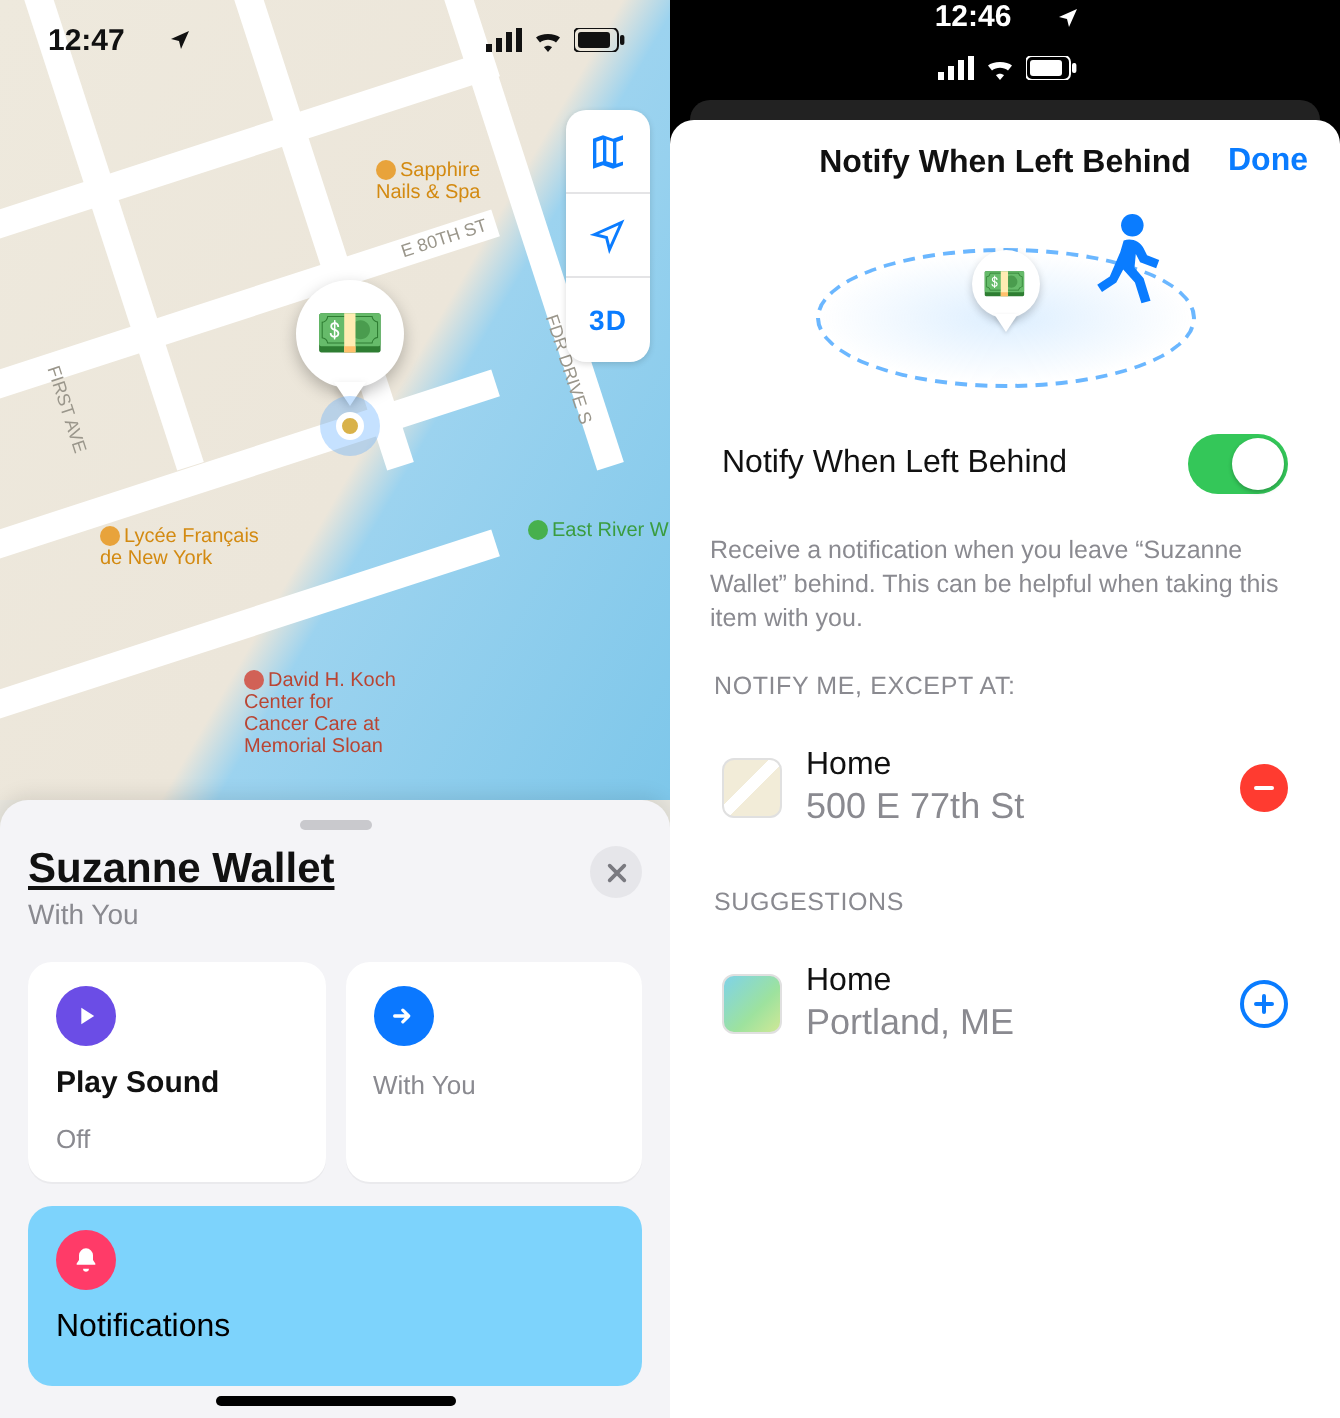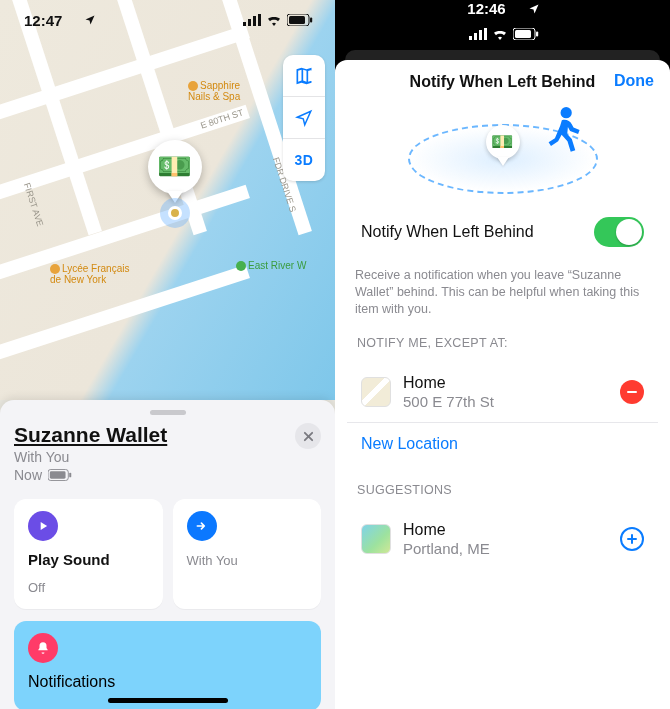--- a/index.html
+++ b/index.html
@@ -96,21 +96,21 @@
   .mini-pin .b { width:34px; height:34px; border-radius:50%; background:#fff; box-shadow:0 2px 4px rgba(0,0,0,.2); display:flex; align-items:center; justify-content:center; font-size:18px; }
   .mini-pin .t { width:0;height:0;border-left:6px solid transparent;border-right:6px solid transparent;border-top:9px solid #fff; margin-left:11px; margin-top:-2px; filter:drop-shadow(0 1px 1px rgba(0,0,0,.15)); }
   .walker { position:absolute; right:80px; top:0; color:#0a7cff; }
   .walker svg { width:52px; height:52px; }
 
   .card { background:#fff; border-radius:10px; margin:6px 12px 0; }
   .row { display:flex; align-items:center; padding:12px 14px; gap:12px; }
   .row + .row { border-top:1px solid #e7e7eb; }
   .row .txt { flex:1; }
   .row .rt { font-size:16px; color:#111; }
-  .row .rs { font-size:15px; color:#8a8a90; margin-top:1px; }
+  .row .rs { font-size:18px; color:#8a8a90; margin-top:1px; }
   .row .lead { width:30px; height:30px; flex:0 0 30px; display:flex; align-items:center; justify-content:center; }
   .mapthumb { width:30px; height:30px; border-radius:6px; background:linear-gradient(135deg,#f2ecd8 0,#f2ecd8 40%,#fff 40%,#fff 55%,#f2ecd8 55%); border:1px solid #e0e0e0; }
   .mapthumb.alt { background:linear-gradient(135deg,#7fd3e8 0,#9de29e 60%,#cfe896 100%); }
 
   .removebtn { width:24px; height:24px; border-radius:50%; background:#ff3b30; color:#fff; display:flex; align-items:center; justify-content:center; }
   .addbtn { width:24px; height:24px; border-radius:50%; border:2px solid #0a7cff; color:#0a7cff; display:flex; align-items:center; justify-content:center; }
   .addbtn svg, .removebtn svg { width:12px; height:12px; }
 
   .link-row .rt { color:#0a7cff; }
 
@@ -164,21 +164,25 @@
       <div class="street h s3"></div>
       <div class="street h s4"></div>
     <div class="street v sv1"></div>
       <div class="street v sv2"></div>
       <div class="street v sv3"></div>
 
     <span class="map-lbl poi" style="left:188px; top:80px;"><span class="poi-dot pd-orange"></span><span style="white-space:pre-line;">Sapphire
 Nails &amp; Spa</span></span>
     <span class="map-lbl poi" style="left:50px; top:263px;"><span class="poi-dot pd-orange"></span><span style="white-space:pre-line;">Lycée Français
 de New York</span></span>
-    <span class="map-lbl poi3" style="left:236px; top:260px;"><span class="poi-dot pd-green"></span><span>East River W</span></span>
+    <span class="map-lbl poi3" style="left:264px; top:260px;"><span class="poi-dot pd-green"></span><span>East River W</span></span>
+    <span class="map-lbl poi2" style="left:122px; top:335px;"><span class="poi-dot pd-red"></span><span style="white-space:pre-line;">David H. Koch
+Center for
+Cancer Care at
+Memorial Sloan</span></span>
     <span class="map-lbl streetname" style="left:200px; top:115px; font-size:9px;">E 80TH ST</span>
     <span class="map-lbl streetname v" style="left:10px; top:200px; font-size:9px;">FIRST AVE</span>
     <span class="map-lbl streetname v" style="left:255px; top:180px; font-size:9px;">FDR DRIVE S</span>
 
     <div class="item-pin">
       <div class="pin-bubble">
           <span>💵</span>
         </div>
       <div class="pin-tail"></div>
       <div class="precise">
@@ -201,30 +205,20 @@
     </div>
   </div>
 
   <div class="sheet">
     <div class="grab"></div>
     <div class="sheet-head">
       <div>
         <div class="sheet-title">Suzanne Wallet</div>
         <div class="sheet-sub">
           <span>With You</span>
-        </div>
-        <div class="sheet-sub">
-          <span>Now</span>
-          <span class="battery-mini">
-            <svg viewBox="0 0 26 12">
-                <rect x="0" y="0" width="22" height="12" rx="3" fill="none" stroke="#8a8a90" stroke-width="1"></rect>
-                <rect x="2" y="2" width="17" height="8" rx="1.5" fill="#8a8a90"></rect>
-                <rect x="23" y="3.5" width="2.2" height="5" rx="1" fill="#8a8a90"></rect>
-              </svg>
-          </span>
         </div>
       </div>
       <div class="close-x">
         <svg viewBox="0 0 12 12">
             <path stroke="currentColor" stroke-width="2" stroke-linecap="round" d="M2 2l8 8M10 2l-8 8"></path>
           </svg>
       </div>
     </div>
 
     <div class="tile-row">
@@ -341,25 +335,20 @@
           <div class="txt">
             <div class="rt">Home</div>
             <div class="rs">500 E 77th St</div>
           </div>
           <div class="removebtn">
             <svg viewBox="0 0 12 12">
                 <line x1="2" y1="6" x2="10" y2="6" stroke="#fff" stroke-width="2" stroke-linecap="round"></line>
               </svg>
           </div>
         </div>
-        <div class="row link-row">
-          <div class="txt">
-              <div class="rt">New Location</div>
-            </div>
-        </div>
       </div>
 
       <div class="sect">SUGGESTIONS</div>
       <div class="card">
         <div class="row">
           <div class="lead">
               <div class="mapthumb alt"></div>
             </div>
           <div class="txt">
             <div class="rt">Home</div>

